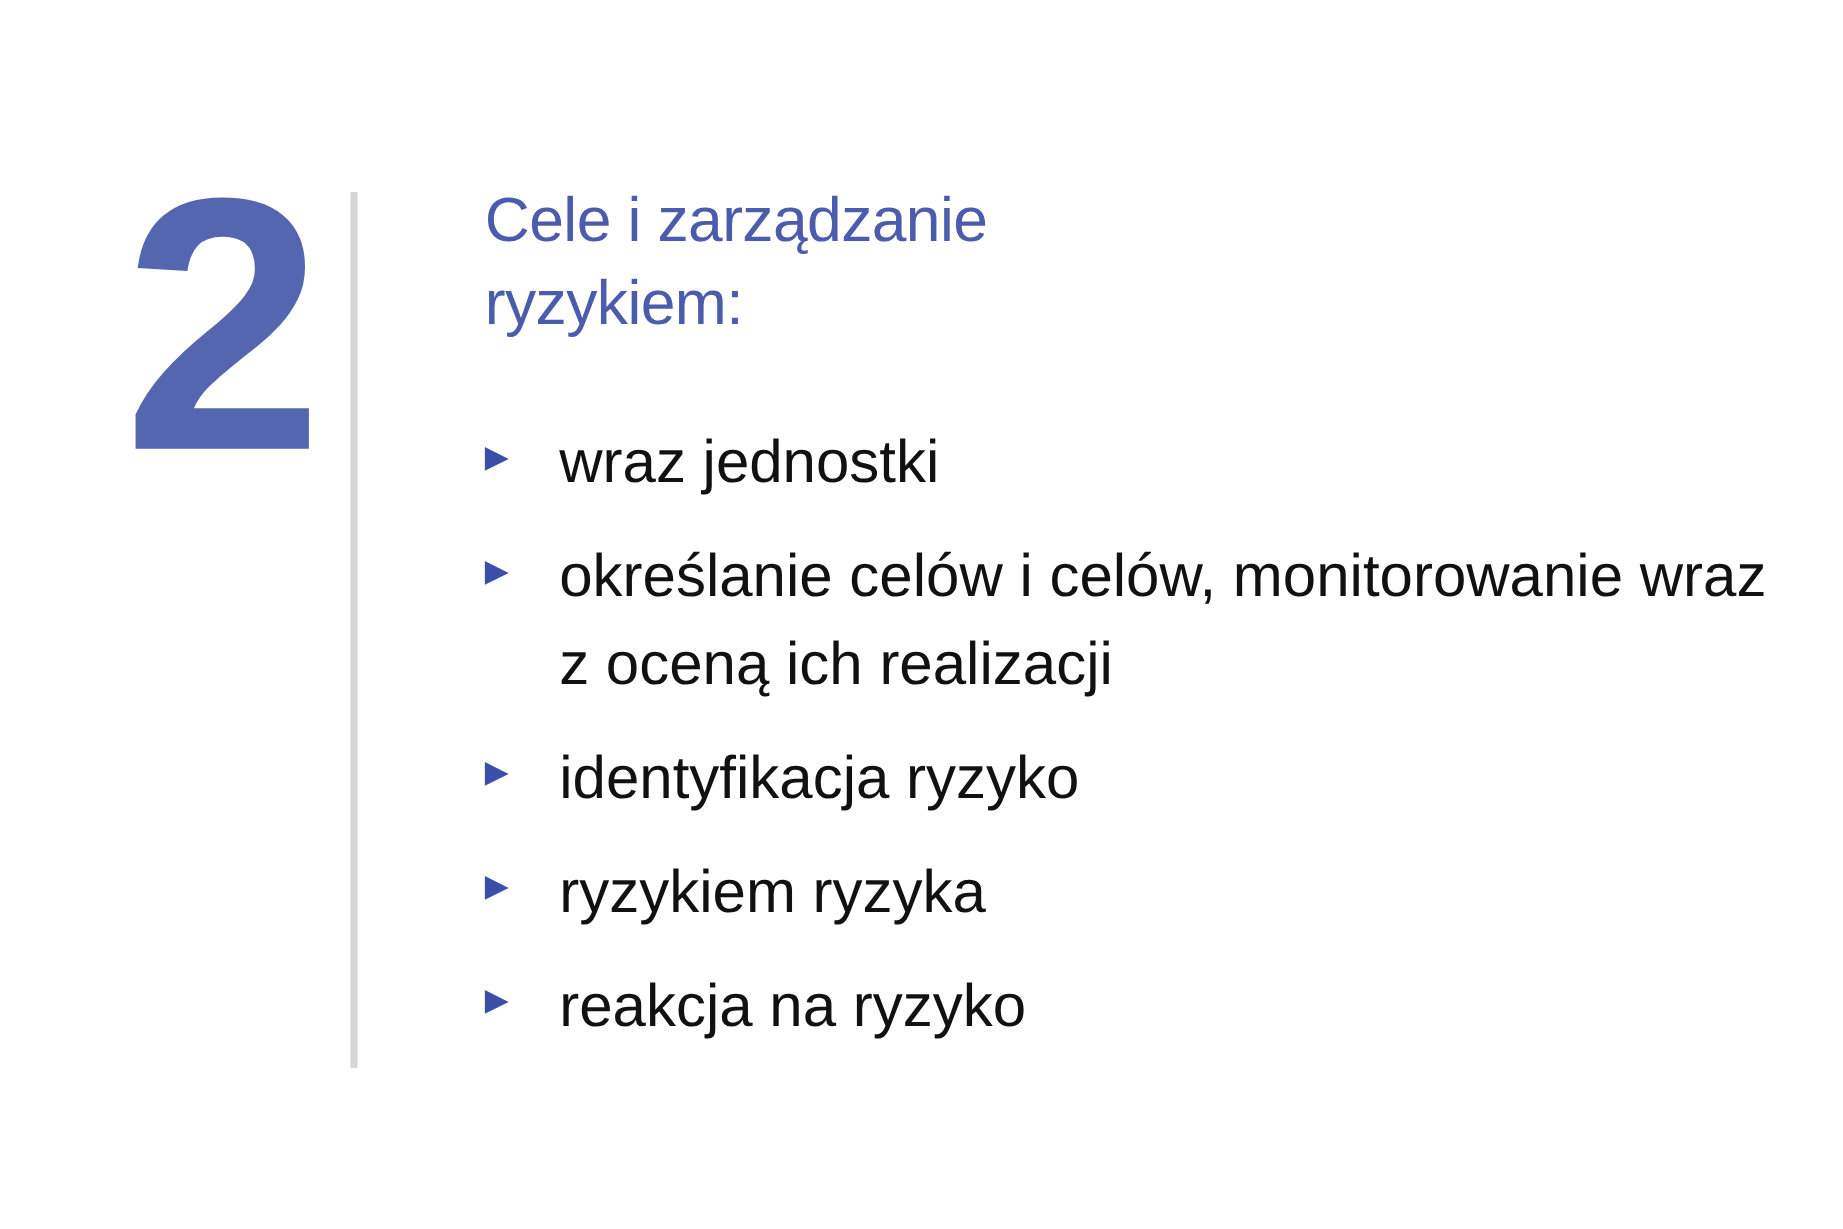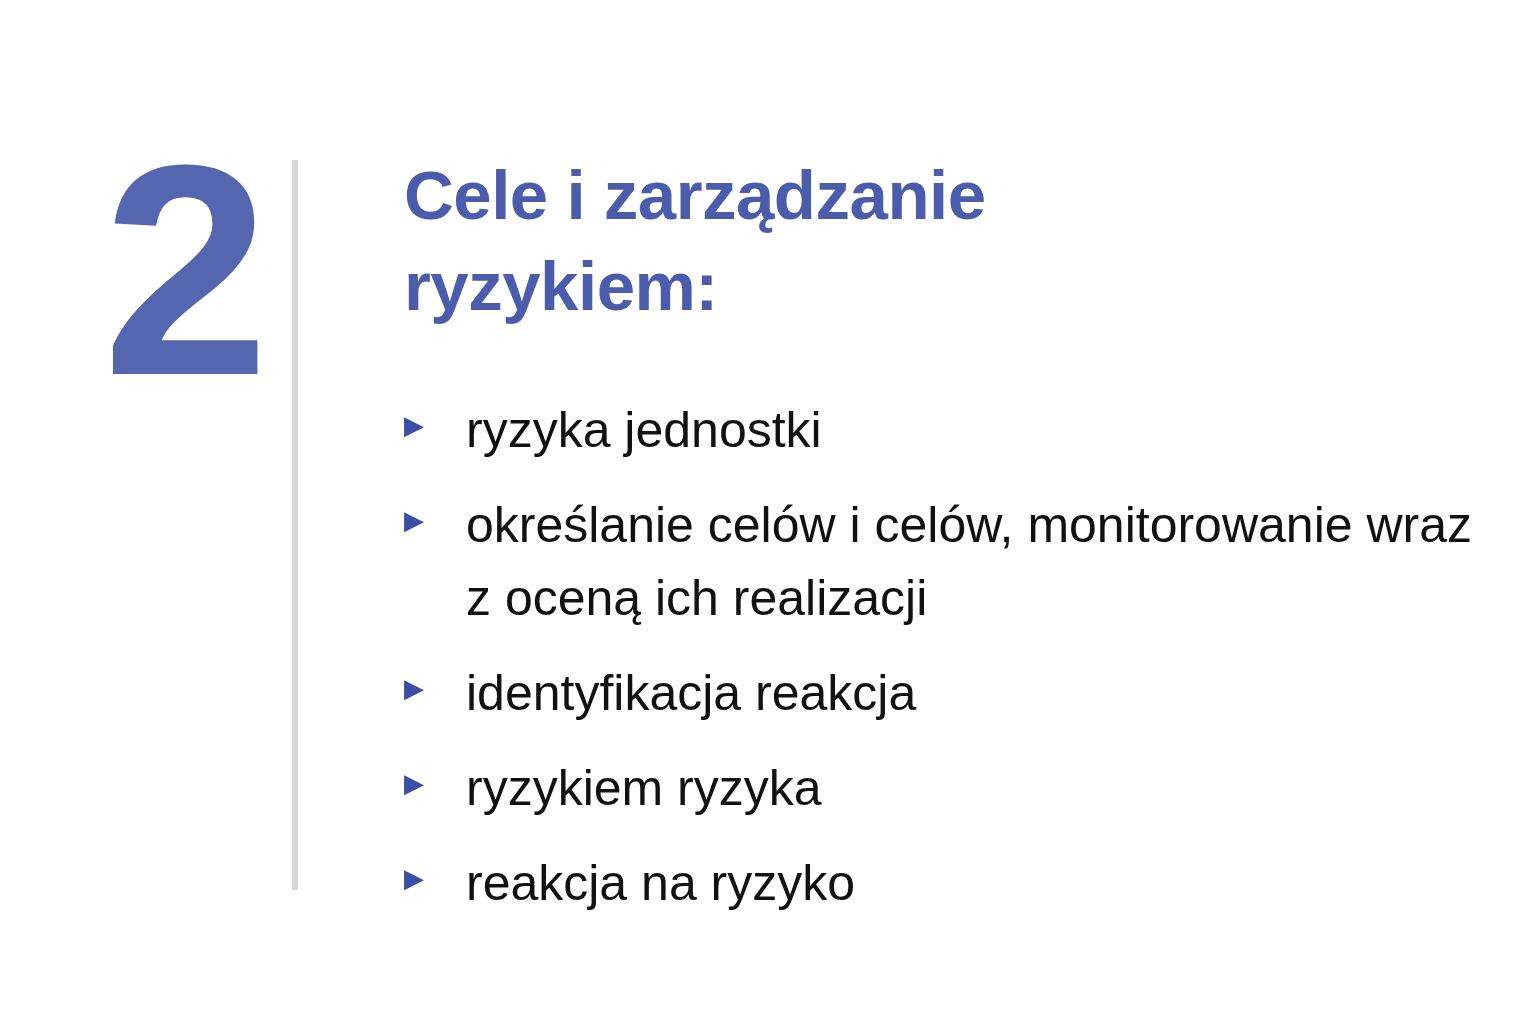--- a/index.html
+++ b/index.html
@@ -52,22 +52,22 @@
   #content {
     position: absolute;
     left: 404px;
     top: 150px;
     width: 1100px;
   }
 
   #slide-title {
     margin: 0;
     font-family: "Liberation Sans", "DejaVu Sans", sans-serif;
-    font-weight: 700;
-    font-size: 69px;
+    font-weight: 400;
+    font-size: 52px;
     line-height: 1.32;
     letter-spacing: -0.5px;
     color: #4a5cab;
     max-width: 790px;
     white-space: pre-line;
   }
 
   
   #bullet-list {
     list-style: none;
@@ -117,31 +117,31 @@
 
   <div id="content">
 
     <h1 id="slide-title">Cele i zarządzanie
 ryzykiem:</h1>
 
     <ul id="bullet-list">
 
       <li class="bullet-item">
         <span class="bullet-marker">▶</span>
-        <span class="bullet-text">ryzyka jednostki</span>
+        <span class="bullet-text">wraz jednostki</span>
       </li>
 
       <li class="bullet-item">
         <span class="bullet-marker">▶</span>
         <span class="bullet-text">określanie celów i celów, monitorowanie wraz z oceną ich realizacji</span>
       </li>
 
       <li class="bullet-item">
         <span class="bullet-marker">▶</span>
-        <span class="bullet-text">identyfikacja reakcja</span>
+        <span class="bullet-text">identyfikacja ryzyko</span>
       </li>
 
       <li class="bullet-item">
         <span class="bullet-marker">▶</span>
         <span class="bullet-text">ryzykiem ryzyka</span>
       </li>
 
       <li class="bullet-item">
         <span class="bullet-marker">▶</span>
         <span class="bullet-text">reakcja na ryzyko</span>

